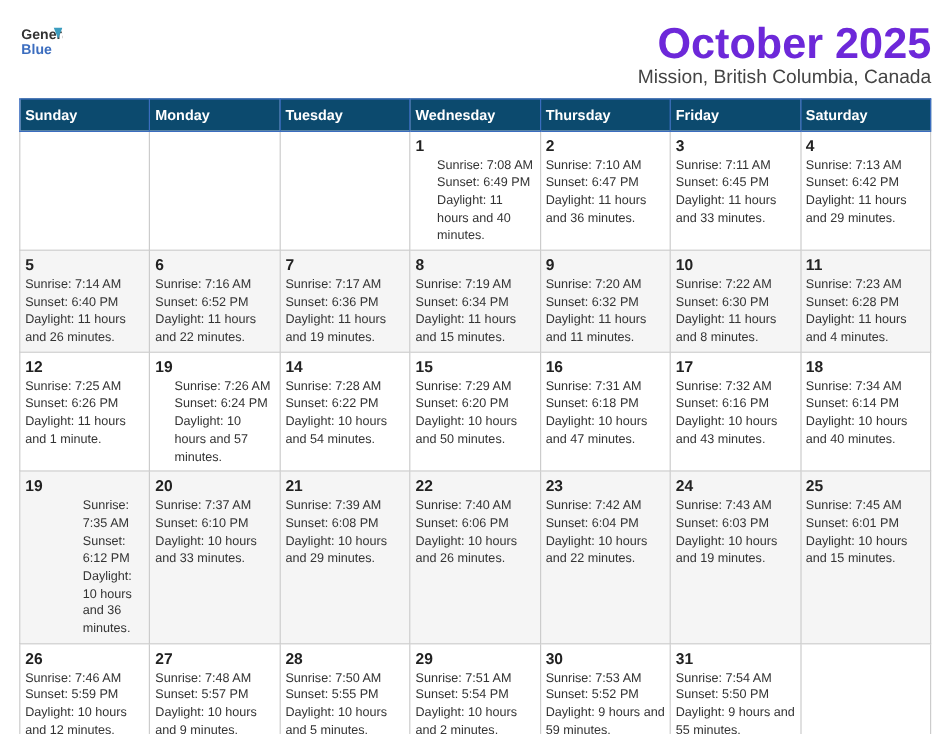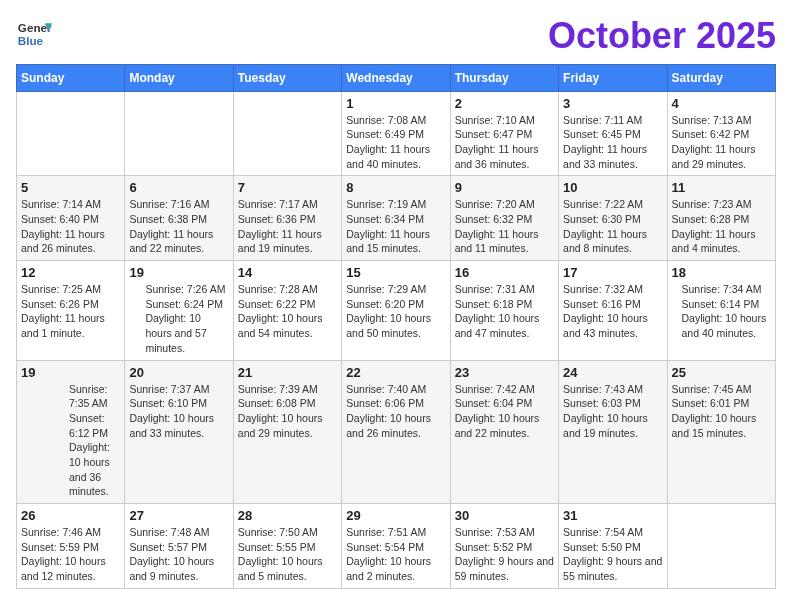--- a/index.html
+++ b/index.html
@@ -37,21 +37,21 @@
     .location-title {
       font-size: 16px;
       color: #444;
     }
     .calendar {
       width: 100%;
       border-collapse: collapse;
       font-size: 11px;
     }
     .calendar th {
-      background: #3b82f6;
+      background: #0c4a6e;
       color: #fff;
       padding: 6px 4px;
       text-align: left;
       font-size: 12px;
       border: 1px solid #3b6dbf;
     }
     .calendar td {
       border: 1px solid #ccc;
       vertical-align: top;
       padding: 4px;
@@ -83,20 +83,21 @@
 <div class="header-area">
   <div class="logo">
     <svg class="logo-icon" viewBox="0 0 40 40" xmlns="http://www.w3.org/2000/svg">
       <text x="2" y="18" font-size="13" font-weight="bold" fill="#333">General</text>
       <text x="2" y="32" font-size="13" font-weight="bold" fill="#3b6dbf">Blue</text>
       <polygon points="32,8 40,8 36,18" fill="#3b9dbf"></polygon>
     </svg>
   </div>
   <div class="title-area">
     <div class="month-title">October 2025</div>
+    <div class="location-title">Mission, British Columbia, Canada</div>
   </div>
 </div>
 
 <table class="calendar">
   <thead>
     <tr>
     <th>Sunday</th>
         <th>Monday</th>
         <th>Tuesday</th>
         <th>Wednesday</th>
@@ -105,21 +106,21 @@
         <th>Saturday</th>
       </tr>
   </thead>
   <tbody id="calendar-body">
   <tr>
         <td class="empty-cell"></td>
         <td class="empty-cell"></td>
         <td class="empty-cell"></td>
         <td>
           <div class="day-number">1</div>
-          <div class="day-info" style="white-space: pre-line;">Sunrise: 7:08 AM
+          <div class="day-info" style="white-space: pre-line; margin-left: 18px;">Sunrise: 7:08 AM
 Sunset: 6:49 PM
 Daylight: 11 hours and 40 minutes.</div>
         </td>
         <td>
           <div class="day-number">2</div>
           <div class="day-info" style="white-space: pre-line;">Sunrise: 7:10 AM
 Sunset: 6:47 PM
 Daylight: 11 hours and 36 minutes.</div>
         </td>
         <td>
@@ -138,21 +139,21 @@
       <tr>
         <td>
           <div class="day-number">5</div>
           <div class="day-info" style="white-space: pre-line;">Sunrise: 7:14 AM
 Sunset: 6:40 PM
 Daylight: 11 hours and 26 minutes.</div>
         </td>
         <td>
           <div class="day-number">6</div>
           <div class="day-info" style="white-space: pre-line;">Sunrise: 7:16 AM
-Sunset: 6:38 PM
+Sunset: 6:52 PM
 Daylight: 11 hours and 22 minutes.</div>
         </td>
         <td>
           <div class="day-number">7</div>
           <div class="day-info" style="white-space: pre-line;">Sunrise: 7:17 AM
 Sunset: 6:36 PM
 Daylight: 11 hours and 19 minutes.</div>
         </td>
         <td>
           <div class="day-number">8</div>
@@ -211,21 +212,21 @@
 Daylight: 10 hours and 47 minutes.</div>
         </td>
         <td>
           <div class="day-number">17</div>
           <div class="day-info" style="white-space: pre-line;">Sunrise: 7:32 AM
 Sunset: 6:16 PM
 Daylight: 10 hours and 43 minutes.</div>
         </td>
         <td>
           <div class="day-number">18</div>
-          <div class="day-info" style="white-space: pre-line; margin-left: 10px;">Sunrise: 7:34 AM
+          <div class="day-info" style="white-space: pre-line;">Sunrise: 7:34 AM
 Sunset: 6:14 PM
 Daylight: 10 hours and 40 minutes.</div>
         </td>
       </tr>
       <tr>
         <td>
           <div class="day-number">19</div>
           <div class="day-info" style="white-space: pre-line; margin-left: 48px;">Sunrise: 7:35 AM
 Sunset: 6:12 PM
 Daylight: 10 hours and 36 minutes.</div>

